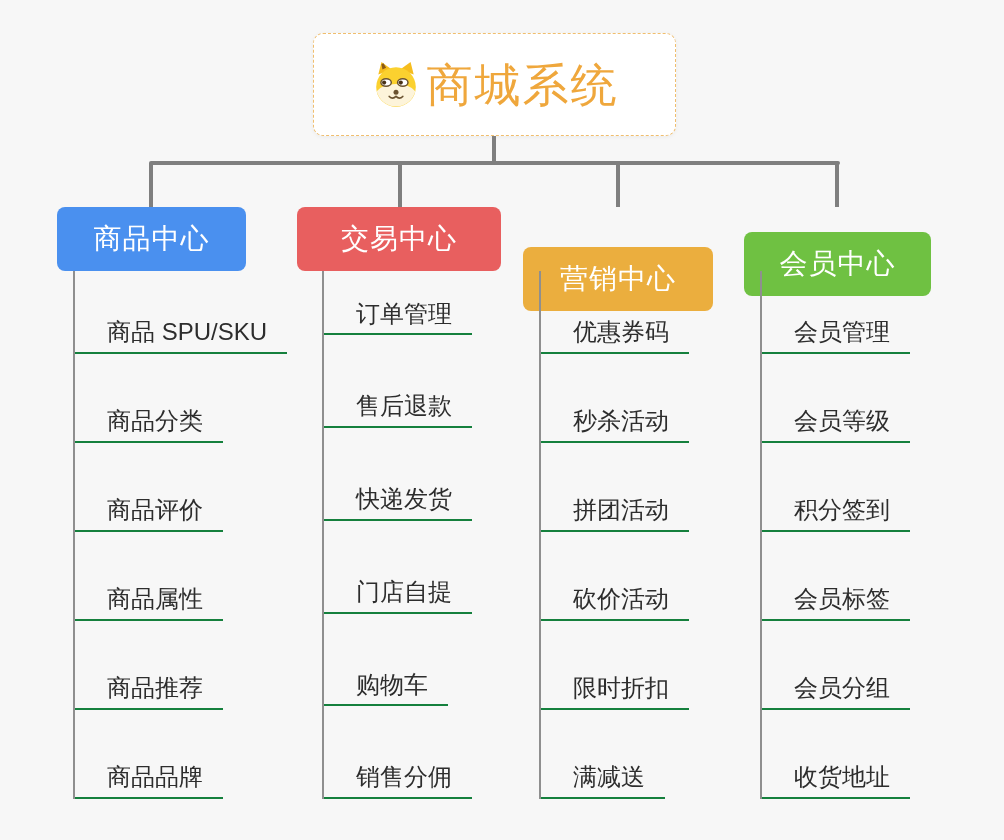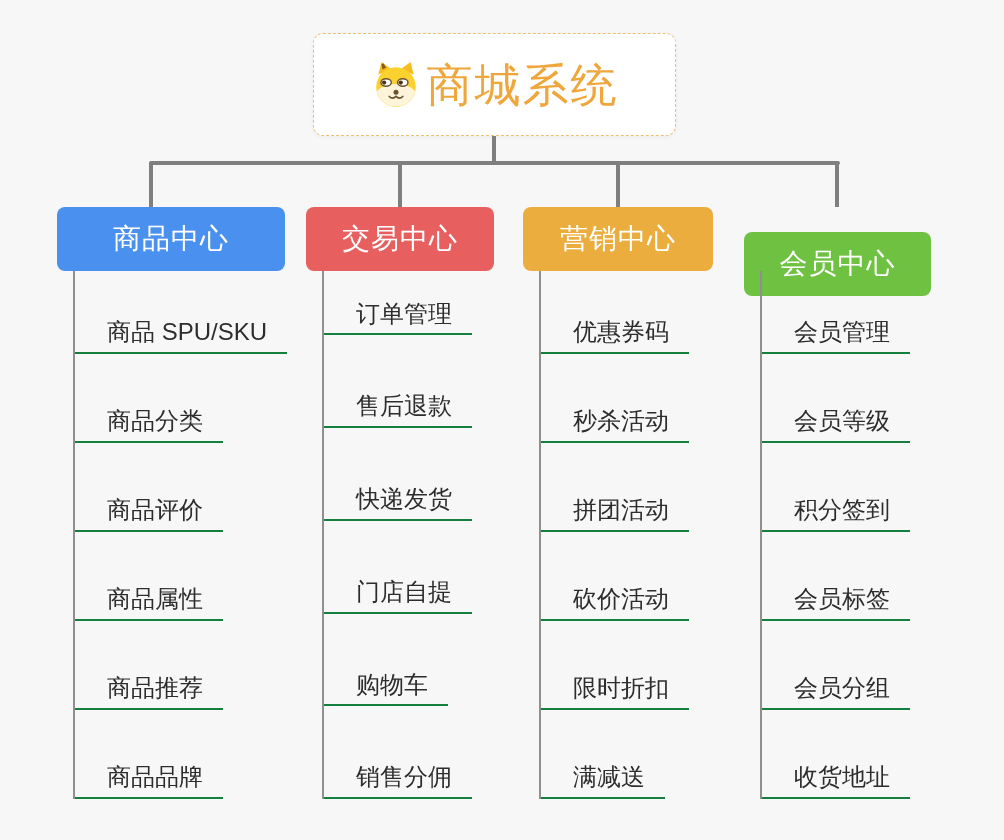--- a/index.html
+++ b/index.html
@@ -46,23 +46,23 @@
   .branch-box {
     position: absolute; top: 207px; height: 64px;
     border-radius: 8px;
     display: flex; align-items: center; justify-content: center;
     color: #ffffff;
     font-size: 28px;
     letter-spacing: 1px;
     white-space: nowrap;
     cursor: default;
   }
-  .box-0 { left: 57px;  width: 228px; }
-  .box-1 { left: 306px; width: 188px; }
-  .box-2 { left: 523px; width: 190px; }
+  .box-0 { left: 57px;  width: 189px; }
+  .box-1 { left: 297px; width: 204px; }
+  .box-2 { left: 523px; width: 190px; margin-top: 40px; }
   .box-3 { left: 744px; width: 187px; margin-top: 25px; }
 
   
   .leaf-col {
     position: absolute; top: 271px;
     display: flex; flex-direction: column; align-items: flex-start;
     border-left: 2px solid #8f8f8f;
     height: 528px;
   }
   .col-0 { left: 73px; }

